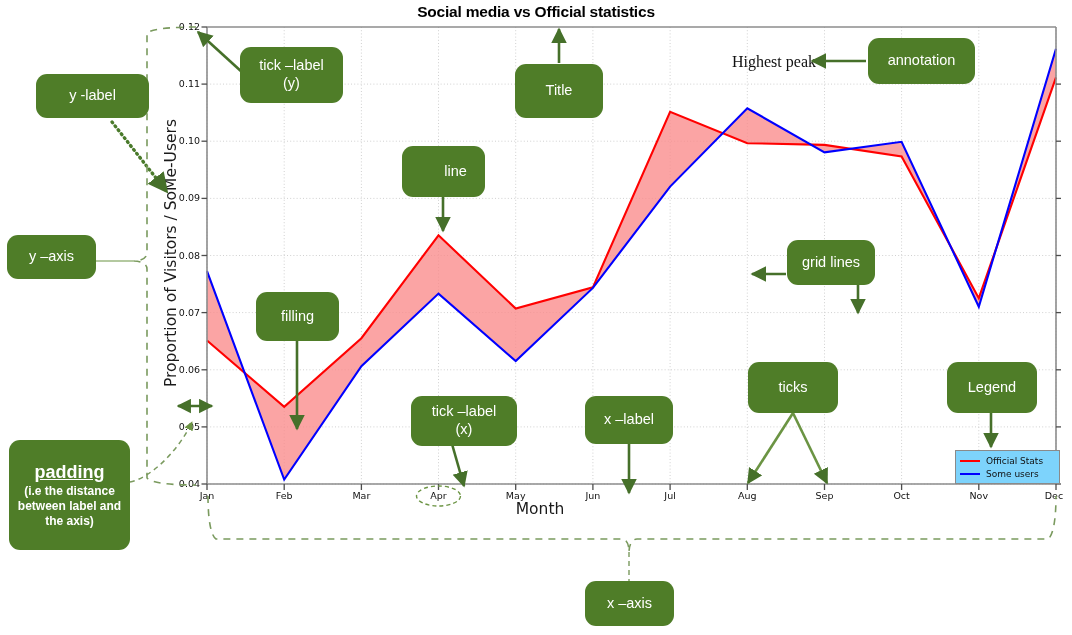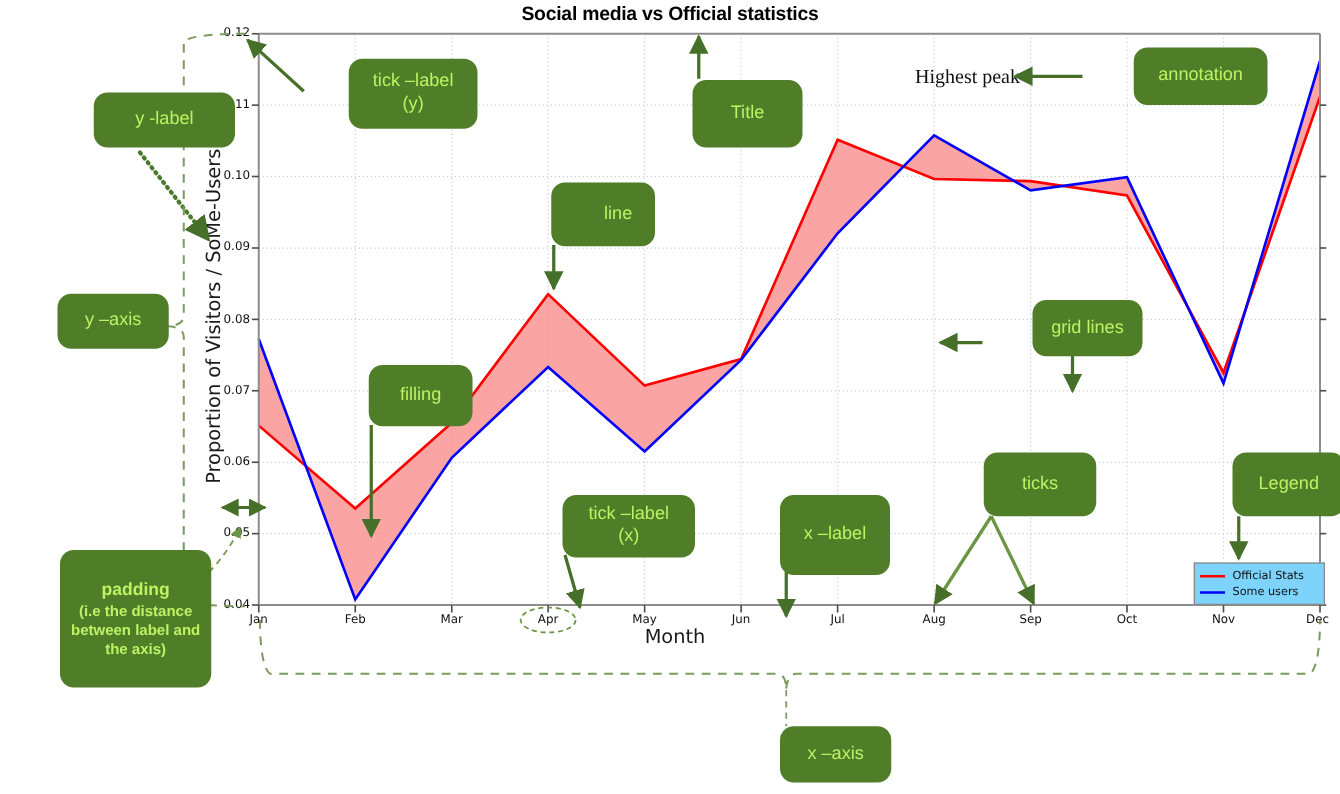--- a/index.html
+++ b/index.html
@@ -87,37 +87,36 @@
     z-index:4;
   }
   .legend-row{display:flex;align-items:center;height:13px;}
   .legend-swatch{width:20px;height:2px;margin-right:6px;flex:none;}
   .legend-text{font-size:9px;color:#111;white-space:nowrap;}
 
   
   .callout{
     position:absolute;
     background:#4f7d28;
-    color:#bef264;
+    color:#ffffff;
     border-radius:11px;
     display:flex;
     align-items:center;
     justify-content:center;
     text-align:center;
     font-family:"Liberation Sans", sans-serif;
     font-size:14.5px;
     line-height:1.22;
     box-sizing:border-box;
     padding:4px 8px;
     z-index:5;
-    margin-left:39px;
   }
   .callout.small{font-size:12px;line-height:1.25;font-weight:bold;}
   .pad-inner{display:block;}
-  .pad-inner .ttl{font-size:14px;font-weight:bold;display:block;margin-bottom:1px;}
+  .pad-inner .ttl{font-size:18px;text-decoration:underline;font-weight:bold;display:block;margin-bottom:1px;}
   .pad-inner .sub{font-size:12px;font-weight:bold;display:block;}
 </style>
 </head>
 <body>
 
 <div id="root">
 
   <svg class="layer" id="chart-layer" viewBox="0 0 1072 635">
 
     <rect x="207" y="27" width="849" height="457" fill="#ffffff"></rect>
@@ -331,21 +330,21 @@
 
   <div class="callout" style="left:256px;top:292px;width:83px;height:49px;">
     <span>filling</span>
   </div>
 
   <div class="callout" style="left:411px;top:396px;width:106px;height:50px;flex-direction:column;">
     <span>tick –label</span>
     <span>(x)</span>
   </div>
 
-  <div class="callout" style="left:585px;top:396px;width:88px;height:64px;">
+  <div class="callout" style="left:585px;top:396px;width:88px;height:48px;">
     <span>x –label</span>
   </div>
 
   <div class="callout" style="left:868px;top:38px;width:107px;height:46px;">
     <span>annotation</span>
   </div>
 
   <div class="callout" style="left:787px;top:240px;width:88px;height:45px;">
     <span>grid lines</span>
   </div>

